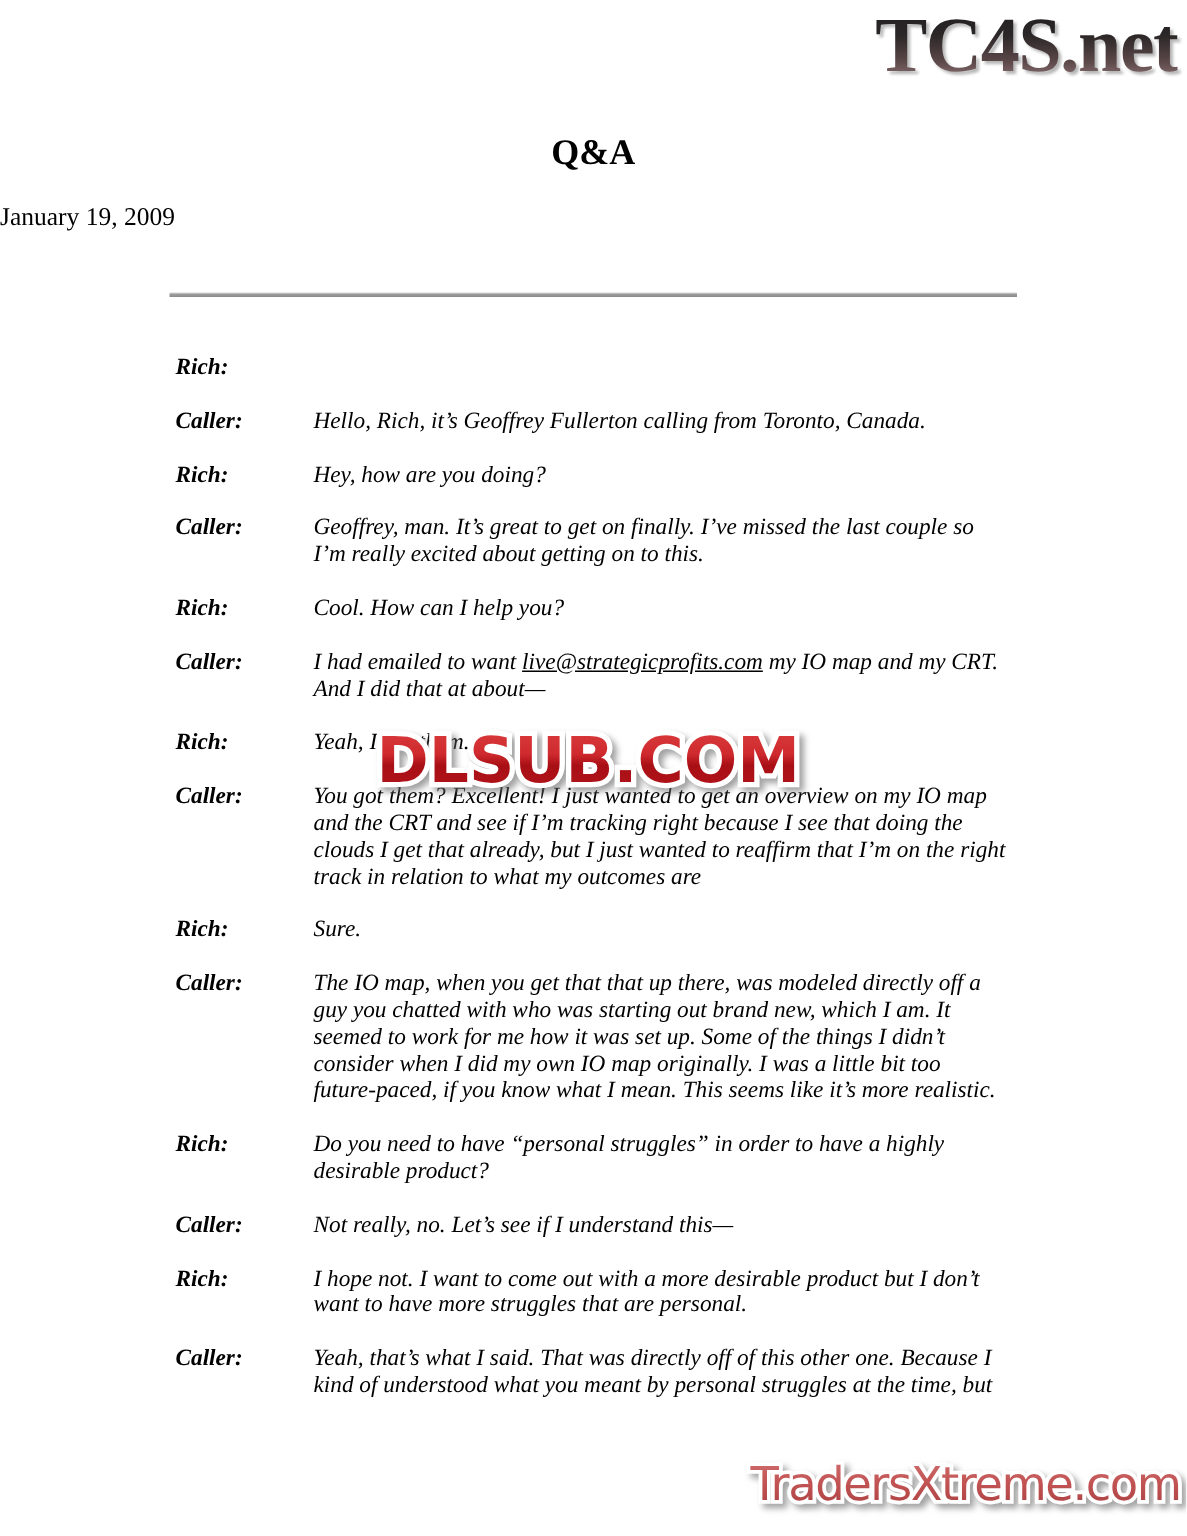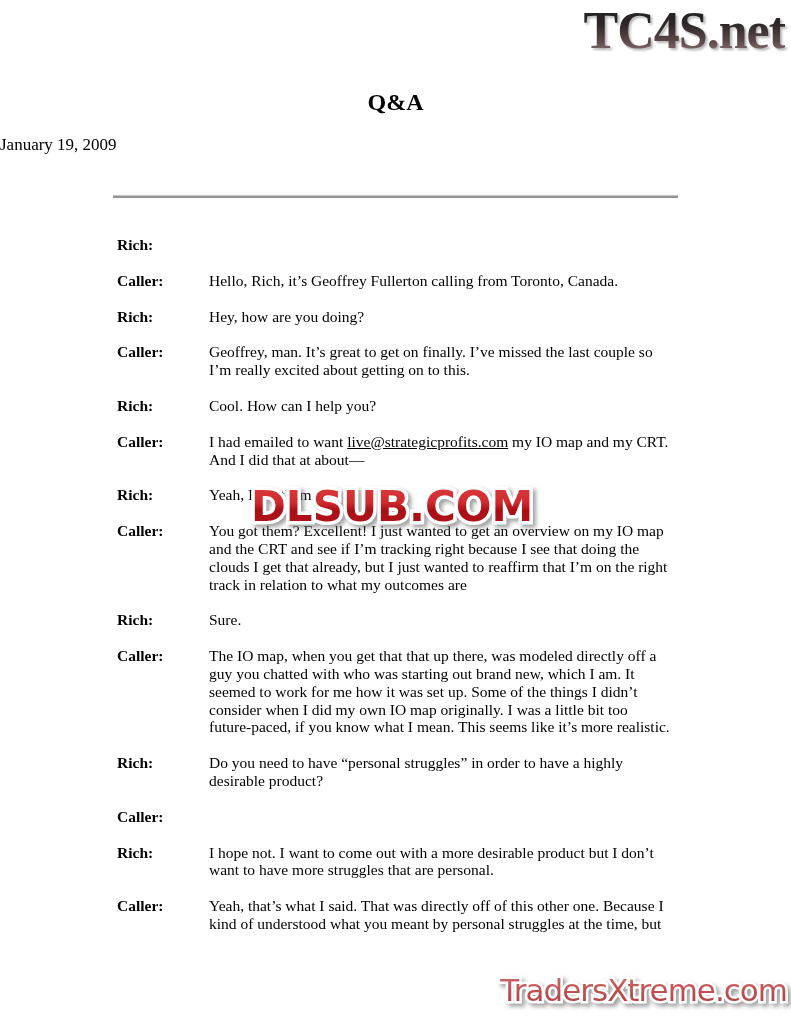--- a/index.html
+++ b/index.html
@@ -62,21 +62,21 @@
 
   
   .transcript {
     position: absolute;
     top: 236px;
     left: 117px;
     width: 560px;
     font-size: 15.5px;
     line-height: 17.8px;
   }
-  .t-row { display: flex; margin-bottom: 18px; }
+  .t-row { display: flex; margin-bottom: 18px; font-style: italic; }
   .t-speaker {
     flex: 0 0 92px;
     font-weight: bold;
   }
   .t-text {
     flex: 1;
     white-space: pre-line;
   }
   .t-link { text-decoration: underline; }
 
@@ -194,20 +194,21 @@
 consider when I did my own IO map originally. I was a little bit too
 future-paced, if you know what I mean. This seems like it’s more realistic.</span></div>
       </div>
       <div class="t-row">
         <span class="t-speaker">Rich:</span>
         <div class="t-text"><span>Do you need to have “personal struggles” in order to have a highly
 desirable product?</span></div>
       </div>
       <div class="t-row">
         <span class="t-speaker">Caller:</span>
+        <div class="t-text"><span>Not really, no. Let’s see if I understand this—</span></div>
       </div>
       <div class="t-row">
         <span class="t-speaker">Rich:</span>
         <div class="t-text"><span>I hope not. I want to come out with a more desirable product but I don’t
 want to have more struggles that are personal.</span></div>
       </div>
       <div class="t-row">
         <span class="t-speaker">Caller:</span>
         <div class="t-text"><span>Yeah, that’s what I said. That was directly off of this other one. Because I
 kind of understood what you meant by personal struggles at the time, but</span></div>

